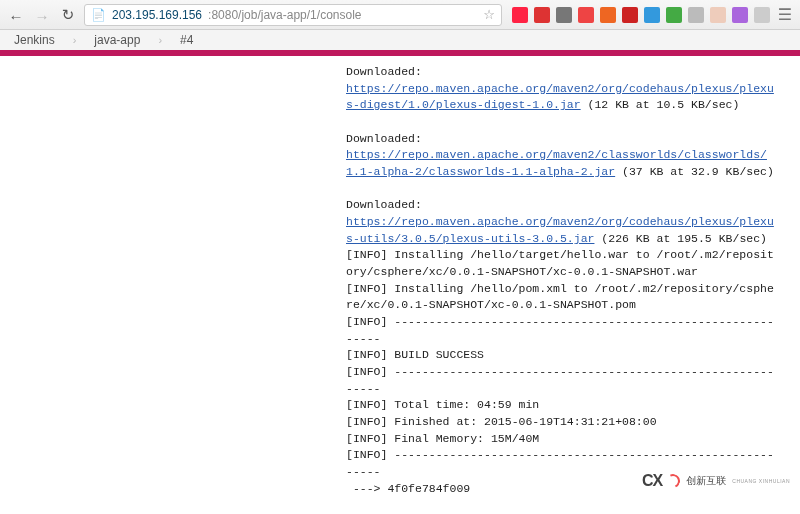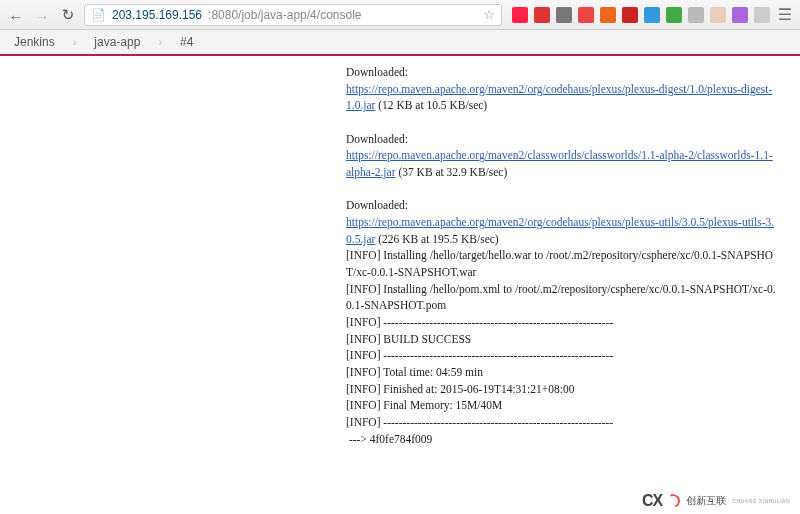--- a/index.html
+++ b/index.html
@@ -8,43 +8,43 @@
   .nav-btn { width: 20px; height: 20px; display: flex; align-items: center; justify-content: center; color: #555; font-size: 15px; cursor: default; }
   .addr { flex: 1; height: 22px; background: #fff; border: 1px solid #ccc; border-radius: 3px; display: flex; align-items: center; padding: 0 6px; font-size: 12px; color: #333; gap: 6px; }
   .addr .doc-icon { color: #888; font-size: 12px; }
   .addr .host { color: #0c4a6e; }
   .addr .port-path { color: #888; }
   .addr .star { margin-left: auto; color: #999; font-size: 13px; }
   .ext-bar { display: flex; align-items: center; gap: 6px; padding-left: 4px; }
   .ext { width: 16px; height: 16px; border-radius: 2px; display: flex; align-items: center; justify-content: center; font-size: 10px; color: #fff; }
   .e0{background:#f24}.e1{background:#d33}.e2{background:#777}.e3{background:#e44}.e4{background:#e62}.e5{background:#c22}.e6{background:#39d}.e7{background:#4a4}.e8{background:#bbb}.e9{background:#ecb}.e10{background:#a6d}.e11{background:#ccc}
   .ham { width: 18px; color: #777; font-size: 16px; text-align: center; }
-  .breadcrumb { height: 26px; background: #f4f4f4; border-bottom: 2px solid #be185d; display: flex; align-items: center; padding: 0 14px; font-size: 12px; color: #666; gap: 18px; }
+  .breadcrumb { height: 26px; background: #f4f4f4; border-bottom: 6px solid #be185d; display: flex; align-items: center; padding: 0 14px; font-size: 12px; color: #666; gap: 18px; }
   .breadcrumb .sep { color: #bbb; font-size: 11px; }
   .breadcrumb .crumb { color: #555; }
   .content { padding: 8px 0 0 346px; }
-  .console { font-family: Liberation Serif, serif; font-size: 11.5px; line-height: 1.45; color: #222; white-space: pre-wrap; word-break: break-all; width: 430px; }
+  .console { font-family: Liberation Mono, monospace; font-size: 11.5px; line-height: 1.45; color: #222; white-space: pre-wrap; word-break: break-all; width: 430px; }
   .console a { color: #2a5db0; text-decoration: underline; }
-  .watermark { position: absolute; right: 10px; bottom: 4px; display: flex; align-items: center; gap: 4px; opacity: 0.85; }
+  .watermark { position: absolute; right: 10px; bottom: 24px; display: flex; align-items: center; gap: 4px; opacity: 0.85; }
   .watermark .cx { font-weight: bold; font-size: 16px; color: #222; letter-spacing: -1px; }
   .watermark .arc { display:inline-block; width:14px; height:14px; border:2px solid #e33; border-left-color: transparent; border-bottom-color: transparent; border-radius:50%; transform: rotate(20deg); }
   .watermark .zh { font-size: 10px; color: #222; margin-left: 2px; }
   .watermark .sub { font-size: 5px; color: #888; margin-left: 2px; letter-spacing: 0.5px; }
 </style>
 </head>
 <body>
 
 <div class="toolbar">
   <div class="nav-btn">←</div>
   <div class="nav-btn" style="color:#bbb">→</div>
   <div class="nav-btn">↻</div>
   <div class="addr">
     <span class="doc-icon">📄</span>
     <span class="host">203.195.169.156</span>
-      <span class="port-path">:8080/job/java-app/4/console</span>
+      <span class="port-path">:8080/job/java-app/1/console</span>
     <span class="star">☆</span>
   </div>
   <div class="ext-bar">
     <div class="ext e0"></div>
     <div class="ext e1"></div>
     <div class="ext e2"></div>
     <div class="ext e3"></div>
     <div class="ext e4"></div>
     <div class="ext e5"></div>
     <div class="ext e6"></div>

